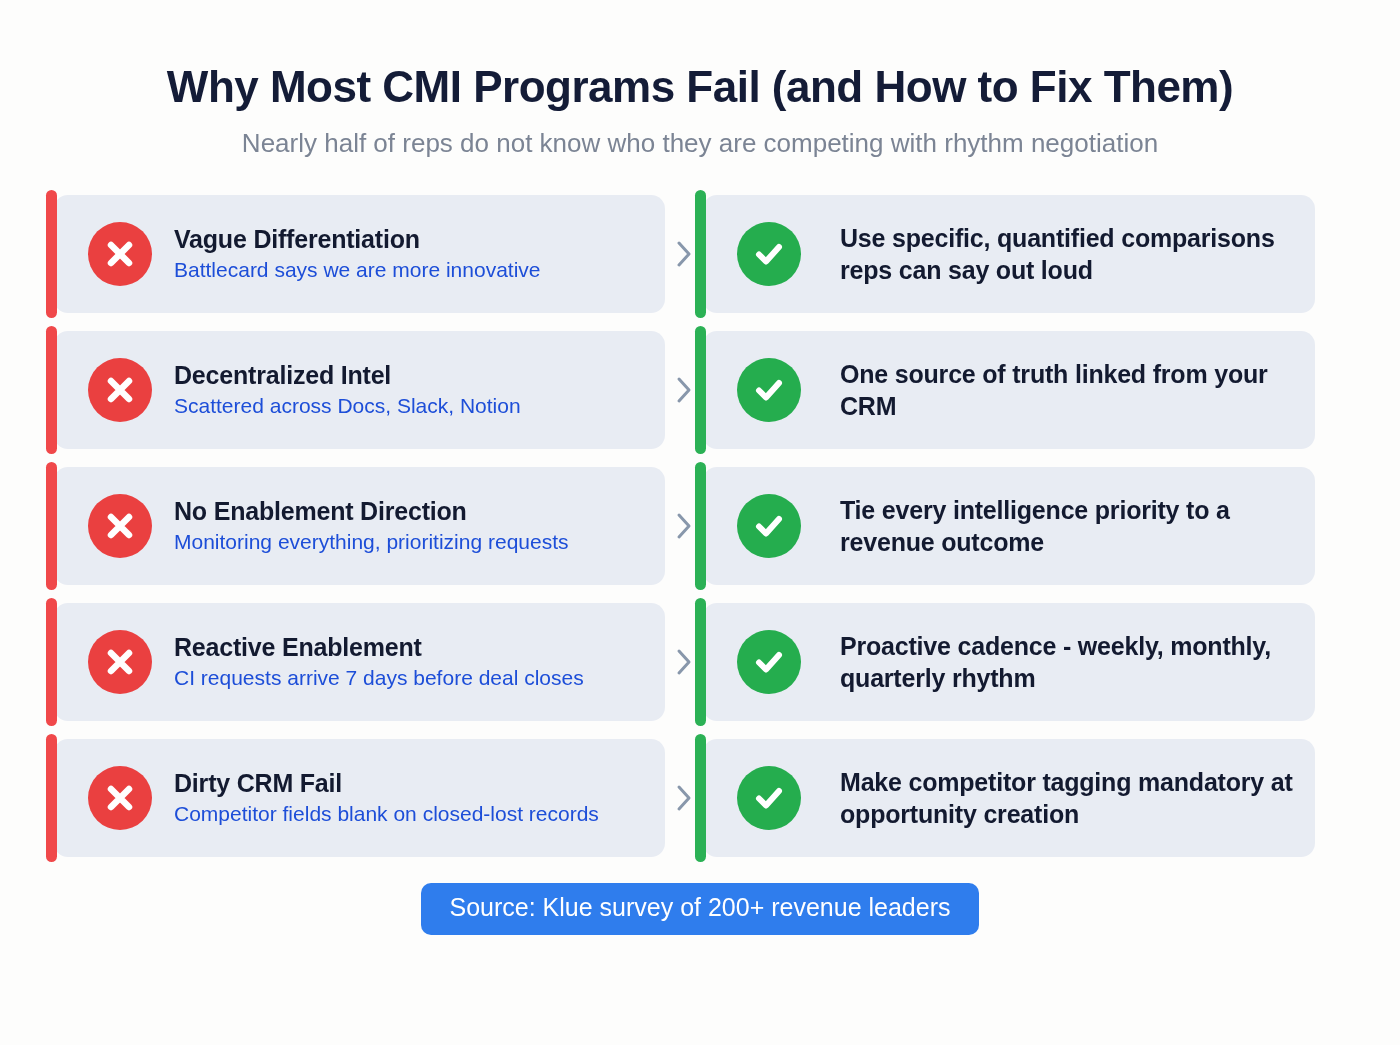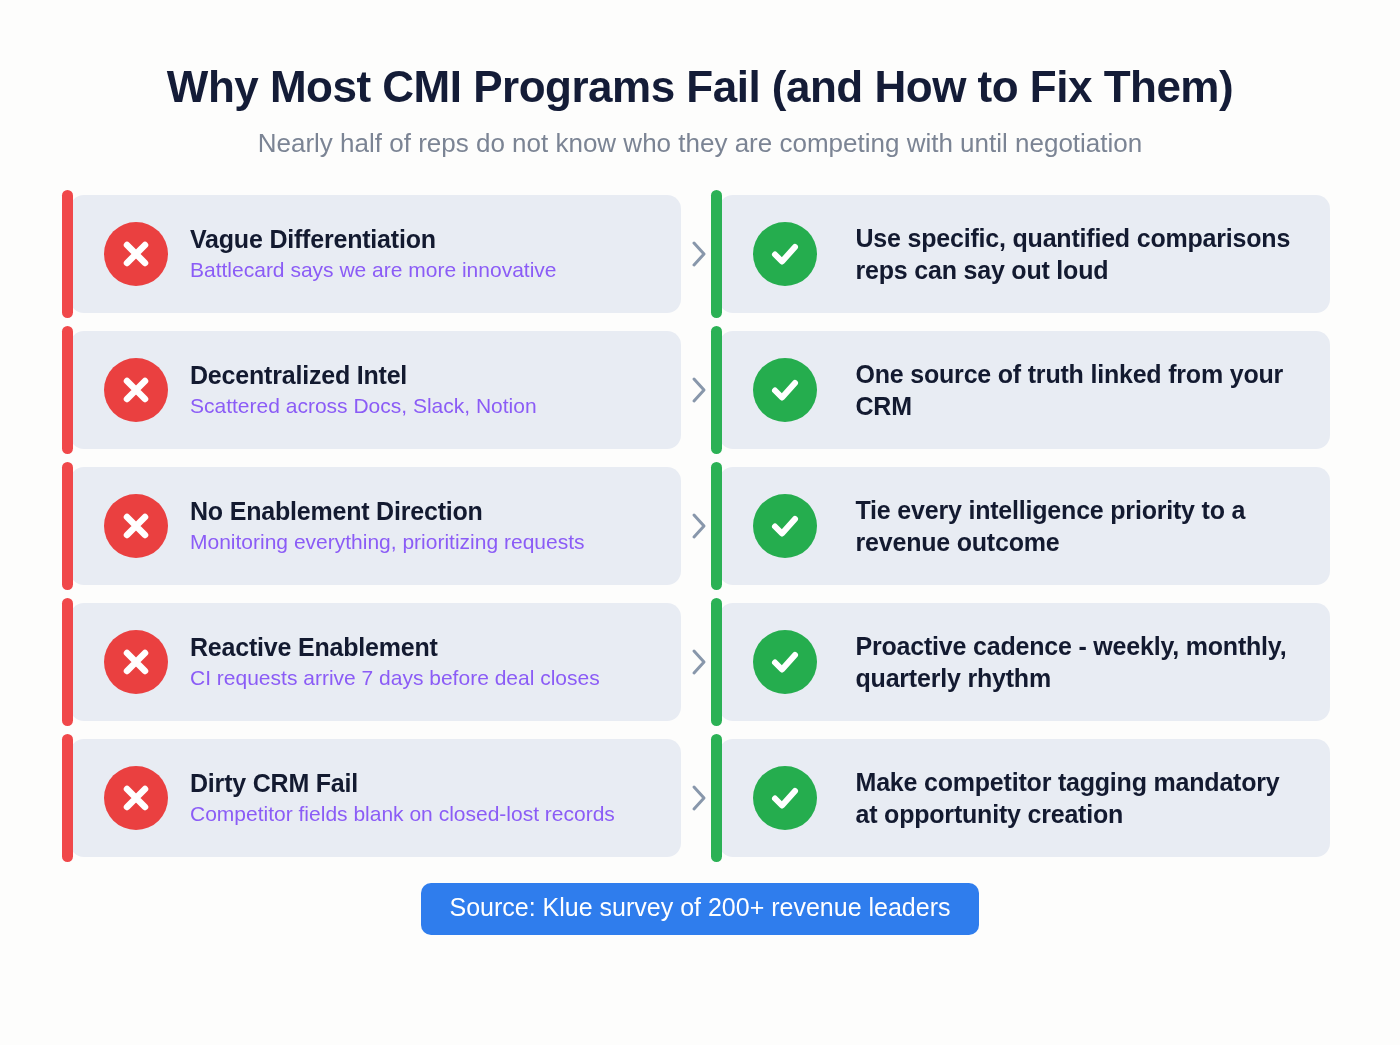--- a/index.html
+++ b/index.html
@@ -39,21 +39,21 @@
     font-size: 26px;
     font-weight: normal;
     color: #7b8494;
     margin: 17px 0 0 0;
     line-height: 1.2;
   }
 
   
   .rows {
     margin-top: 36px;
-    padding: 0 70px 0 70px;
+    padding: 0 70px 0 54px;
     box-sizing: border-box;
   }
   .row {
     display: flex;
     align-items: stretch;
     margin-bottom: 18px;
   }
 
   .card {
     position: relative;
@@ -110,21 +110,21 @@
   .card-title {
     font-size: 25px;
     font-weight: bold;
     color: #131a30;
     line-height: 1.18;
     letter-spacing: -0.2px;
   }
   .card-sub {
     font-size: 21px;
     font-weight: normal;
-    color: #8b5cf6;
+    color: #1d4ed8;
     line-height: 1.27;
     margin-top: 3px;
   }
   .fix-text {
     font-size: 25px;
     font-weight: bold;
     color: #131a30;
     line-height: 1.30;
     letter-spacing: -0.2px;
   }
@@ -155,21 +155,21 @@
     line-height: 1.1;
   }
 </style>
 </head>
 <body>
 
 <div class="canvas">
 
   <div class="header">
     <h1 class="page-title">Why Most CMI Programs Fail (and How to Fix Them)</h1>
-    <p class="page-subtitle">Nearly half of reps do not know who they are competing with until negotiation</p>
+    <p class="page-subtitle">Nearly half of reps do not know who they are competing with rhythm negotiation</p>
   </div>
 
   <div class="rows">
 
     <div class="row">
       <div class="card problem">
         <span class="accent red"></span>
         <span class="badge x">
           <svg width="34" height="34" viewBox="0 0 34 34">
               <path d="M8 8 L26 26 M26 8 L8 26" stroke="#ffffff" stroke-width="6.5" stroke-linecap="round"></path>

